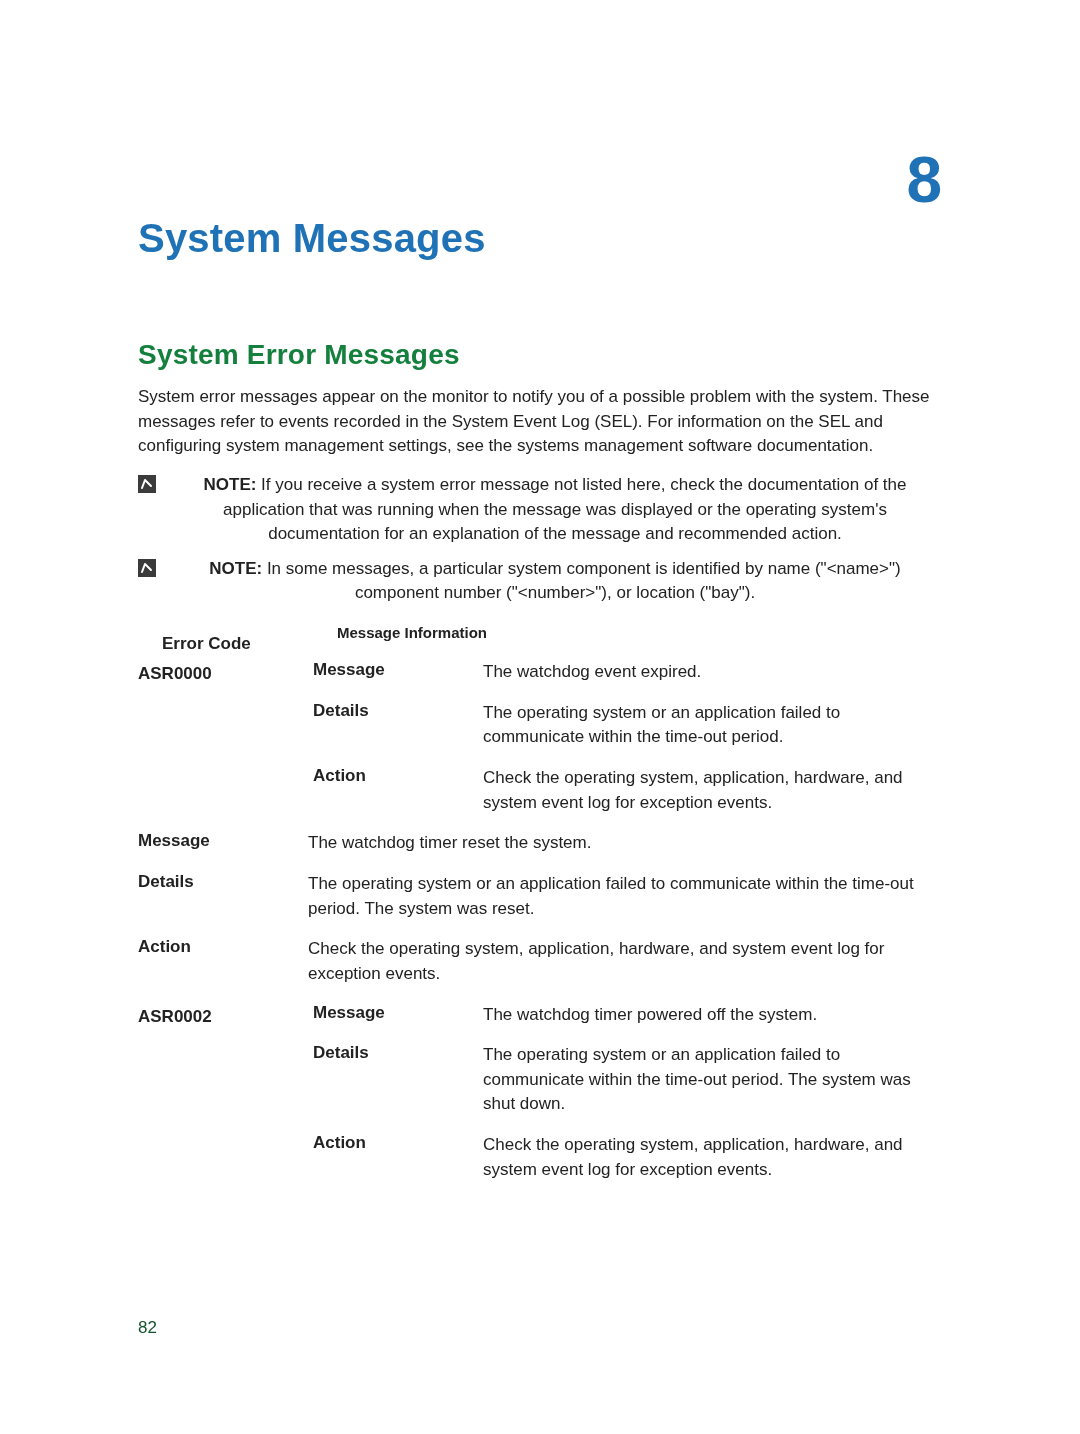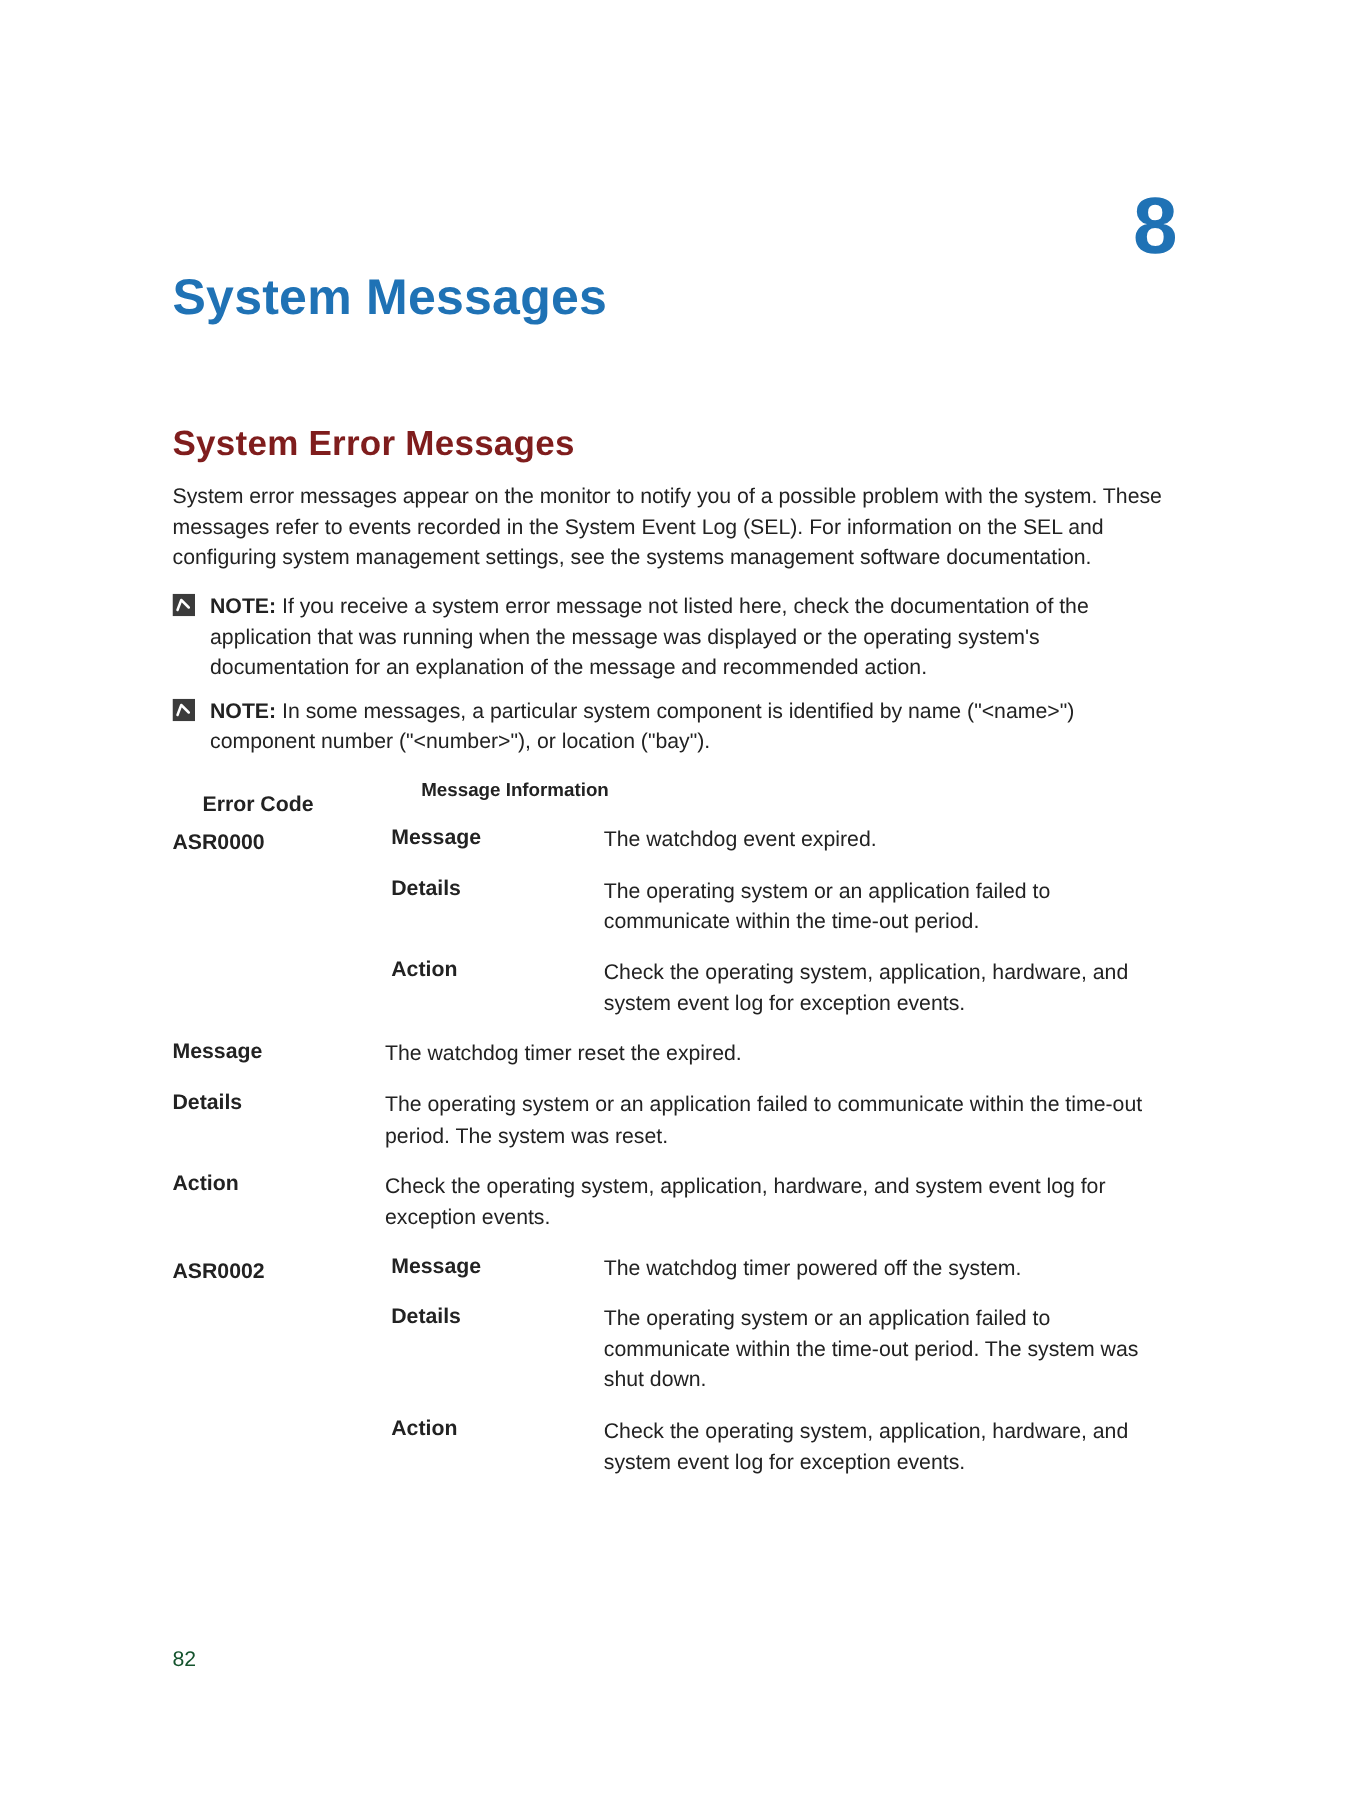--- a/index.html
+++ b/index.html
@@ -31,35 +31,36 @@
   .title {
     font-size: 40px;
     font-weight: 600;
     color: #1f72b5;
     margin: 56px 0 0 0;
     letter-spacing: 0.2px;
   }
   .section {
     font-size: 28px;
     font-weight: 600;
-    color: #7f1d1d;
+    color: #15803d;
     margin: 78px 0 14px 0;
     letter-spacing: 0.2px;
   }
   .intro {
     font-size: 17px;
     line-height: 1.45;
     margin: 0 0 14px 0;
     color: #222;
   }
   .note-row {
     display: flex;
     align-items: flex-start;
     gap: 12px;
     margin: 6px 0 10px 0;
+    text-align: center;
   }
   .note-icon {
     flex: 0 0 18px;
     height: 18px;
     margin-top: 2px;
   }
   .note-icon svg { display: block; }
   .note-text {
     font-size: 17px;
     line-height: 1.45;
@@ -181,21 +182,21 @@
           <div class="kv-key">Action</div>
           <div class="kv-val">Check the operating system, application, hardware, and system event log for exception events.</div>
         </div>
       </div>
     </div>
 
     <div class="msg-block">
       <div class="col-body">
         <div class="kv-row">
           <div class="kv-key">Message</div>
-          <div class="kv-val">The watchdog timer reset the expired.</div>
+          <div class="kv-val">The watchdog timer reset the system.</div>
         </div>
         <div class="kv-row">
           <div class="kv-key">Details</div>
           <div class="kv-val">The operating system or an application failed to communicate within the time-out period. The system was reset.</div>
         </div>
         <div class="kv-row">
           <div class="kv-key">Action</div>
           <div class="kv-val">Check the operating system, application, hardware, and system event log for exception events.</div>
         </div>
       </div>

